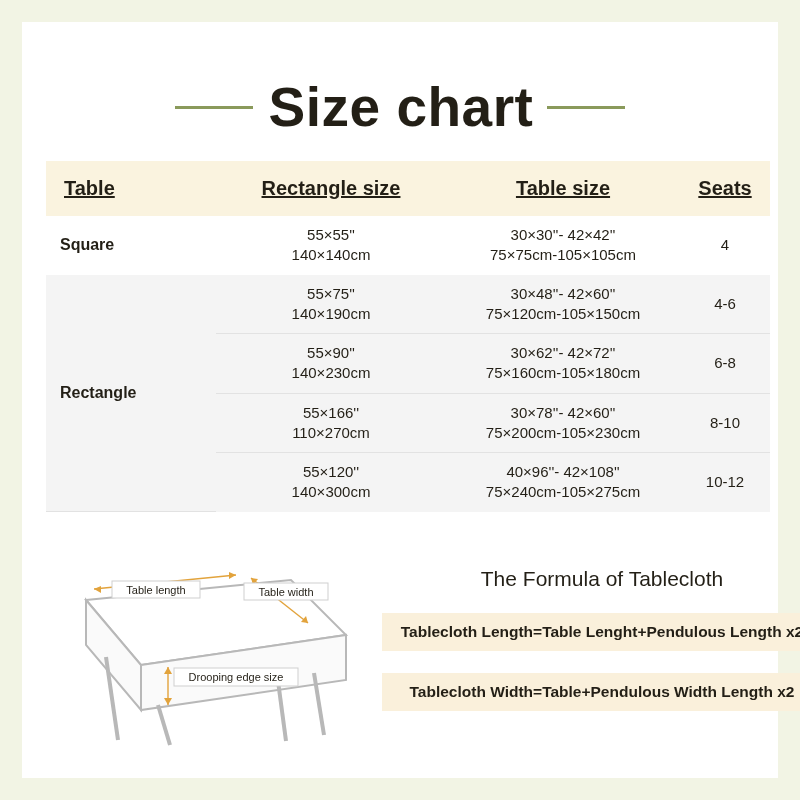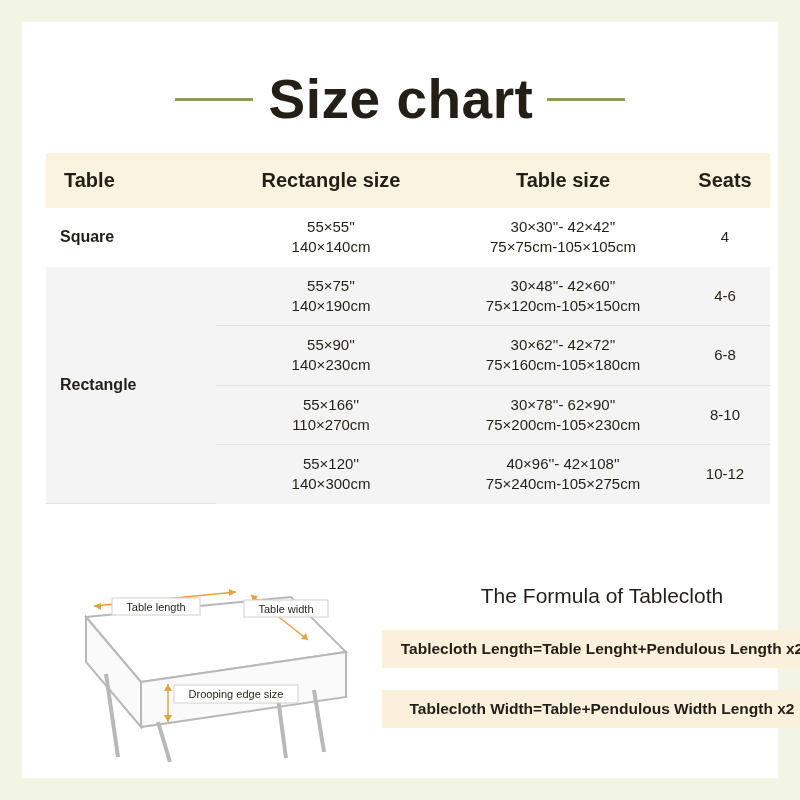--- a/index.html
+++ b/index.html
@@ -29,21 +29,21 @@
     box-sizing: border-box;
     padding: 28px 24px 10px 24px;
   }
 
   
   .title-row {
     display: flex;
     align-items: center;
     justify-content: center;
     gap: 14px;
-    margin-top: 22px;
+    margin-top: 30px;
     margin-bottom: 10px;
   }
   .title-rule {
     height: 3px;
     background: #8a9a5b;
     flex: 0 0 78px;
   }
   .title-rule.left { margin-right: 2px; }
   .title {
     font-size: 55px;
@@ -61,20 +61,21 @@
     border-collapse: collapse;
     table-layout: fixed;
   }
   .sizetable th {
     background: #faf3df;
     font-size: 20px;
     font-weight: bold;
     color: #231f16;
     padding: 16px 4px;
     text-align: center;
+    text-decoration: underline;
   }
   .sizetable th.col-table { text-align: left; padding-left: 18px; }
   .sizetable td {
     font-size: 15px;
     color: #231f16;
     text-align: center;
     padding: 9px 4px;
     line-height: 1.35;
   }
   .sizetable td.rowlabel {
@@ -90,21 +91,21 @@
   .col-w1 { width: 170px; }
   .col-w2 { width: 230px; }
   .col-w3 { width: 234px; }
   .col-w4 { width: 90px; }
 
   
   .bottom {
     position: absolute;
     left: 24px;
     right: 24px;
-    bottom: 1px;
+    bottom: 18px;
     height: 215px;
     display: flex;
     align-items: flex-start;
   }
   .diagram {
     width: 330px;
     height: 205px;
     position: relative;
     flex: 0 0 330px;
   }
@@ -196,21 +197,21 @@
           </td>
           <td>6-8</td>
         </tr>
 
         <tr class="shaded divider-bottom">
           <td>
             <span class="cellline">55×166''</span>
             <span class="cellline">110×270cm</span>
           </td>
           <td>
-            <span class="cellline">30×78''- 62×90''</span>
+            <span class="cellline">30×78''- 42×60''</span>
             <span class="cellline">75×200cm-105×230cm</span>
           </td>
           <td>8-10</td>
         </tr>
 
         <tr class="shaded">
           <td>
             <span class="cellline">55×120''</span>
             <span class="cellline">140×300cm</span>
           </td>

